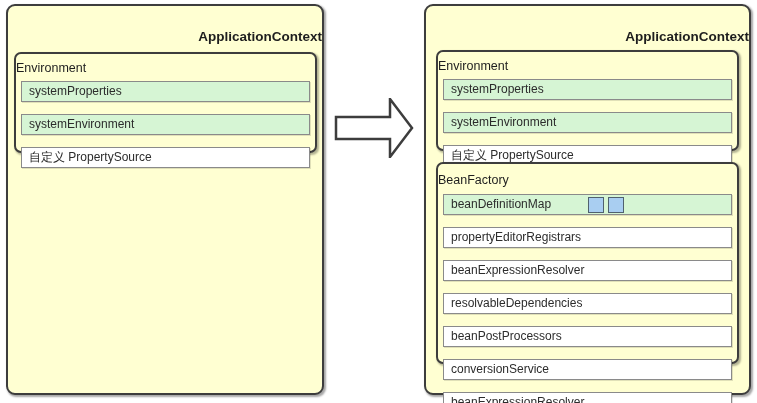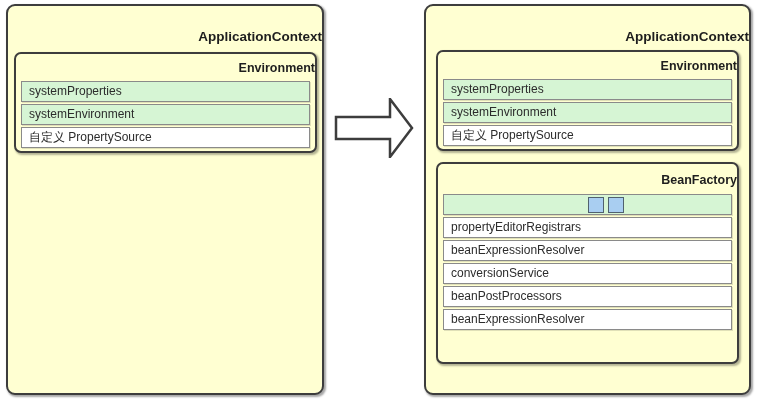--- a/index.html
+++ b/index.html
@@ -35,33 +35,33 @@
     position: absolute;
     background: #ffffd2;
     border: 2px solid #3d3d3d;
     border-radius: 7px;
     box-shadow: 1.5px 1.5px 2px rgba(0,0,0,0.3);
   }
   .env-left  { left: 6px;  top: 46px;  width: 303px; height: 101px; }
   .env-right { left: 10px; top: 44px;  width: 303px; height: 101px; }
   .bf-box    { left: 10px; top: 156px; width: 303px; height: 202px; }
   .inner-title {
-    text-align: right;
-    font-weight: bold;
+    text-align: left;
+    font-weight: normal;
     font-size: 12.5px;
     color: #1e1e1e;
     padding: 7px 0 6px;
   }
   .bf-box .inner-title { padding: 9px 0 7px; }
   .rows { margin: 0 5px; }
   .row {
     position: relative;
     height: 21px;
     line-height: 19px;
-    margin-bottom: 2px;
+    margin-bottom: 12px;
     border: 1px solid #8a8a8a;
     background: #ffffff;
     padding-left: 7px;
     font-size: 12px;
     color: #2c2c2c;
     box-shadow: 1px 1px 0 rgba(0,0,0,0.12);
     white-space: nowrap;
     overflow: hidden;
   }
   .row.green { background: #d6f5d4; }
@@ -126,34 +126,38 @@
         <div class="row">
           <span>自定义 PropertySource</span>
         </div>
       </div>
     </div>
 
     <div class="inner-box bf-box">
       <div class="inner-title">BeanFactory</div>
       <div class="rows">
         <div class="row green">
+          <span>beanDefinitionMap</span>
           <span class="square sq-1"></span>
           <span class="square sq-2"></span>
         </div>
         <div class="row">
           <span>propertyEditorRegistrars</span>
         </div>
         <div class="row">
           <span>beanExpressionResolver</span>
         </div>
         <div class="row">
-          <span>conversionService</span>
+          <span>resolvableDependencies</span>
         </div>
         <div class="row">
           <span>beanPostProcessors</span>
+        </div>
+        <div class="row">
+          <span>conversionService</span>
         </div>
         <div class="row">
           <span>beanExpressionResolver</span>
         </div>
       </div>
     </div>
   </div>
 
 </div>
 

